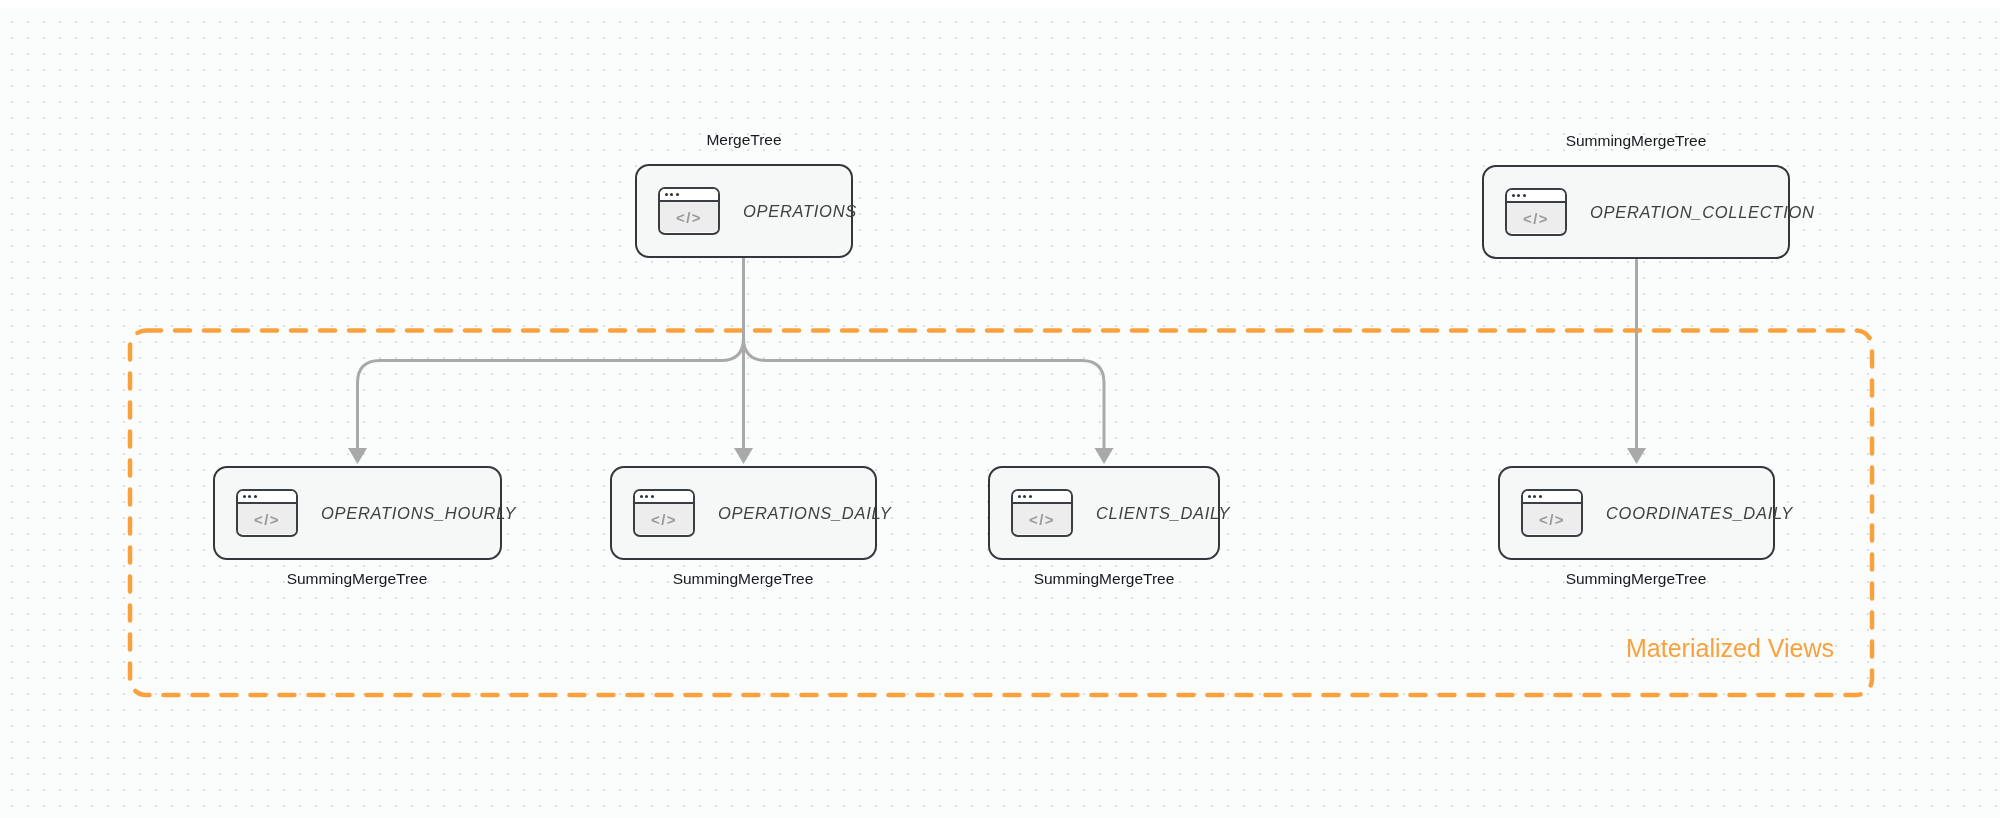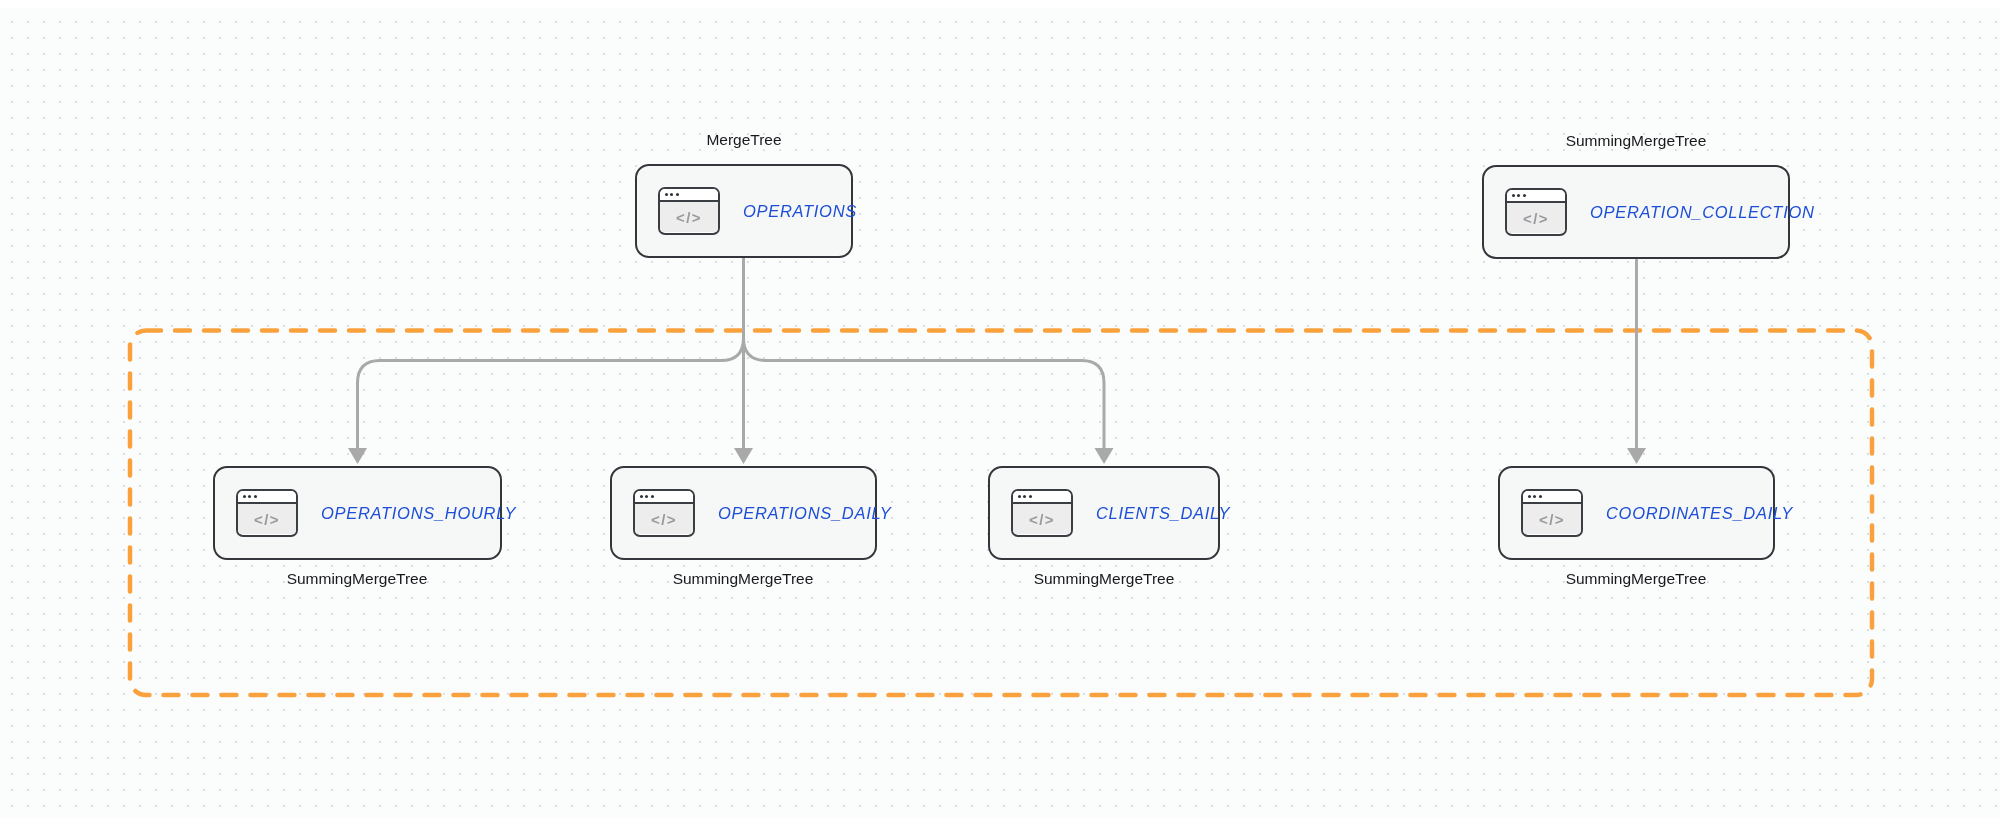--- a/index.html
+++ b/index.html
@@ -18,21 +18,21 @@
   }
   svg.layer{position:absolute;left:0;top:0;width:2000px;height:818px;}
 
   .node{
     position:absolute;height:94px;box-sizing:border-box;
     background:#f6f7f7;border:2.5px solid #33373b;border-radius:14px;
     display:flex;align-items:center;gap:23px;padding-left:21px;
   }
   .node-title{
     font-style:italic;font-size:16.5px;font-weight:500;
-    letter-spacing:.7px;color:#1d4ed8;white-space:nowrap;
+    letter-spacing:.7px;color:#404040;white-space:nowrap;
   }
 
   .win-icon{
     width:62px;height:48px;box-sizing:border-box;flex-shrink:0;
     border:2.5px solid #3a3e42;border-radius:7px;background:#ffffff;overflow:hidden;
   }
   .win-head{
     height:11px;background:#ffffff;border-bottom:2px solid #3a3e42;
     display:flex;align-items:center;gap:2.5px;padding-left:4.5px;
   }
@@ -160,14 +160,15 @@
           <i class="win-dot"></i>
           <i class="win-dot"></i>
         </div>
       <div class="win-body">
           <span>&lt;/&gt;</span>
         </div>
     </div>
     <div class="node-title">COORDINATES_DAILY</div>
   </div>
 
+  <div class="group-label">Materialized Views</div>
 
 </div>
 
 </body></html>

